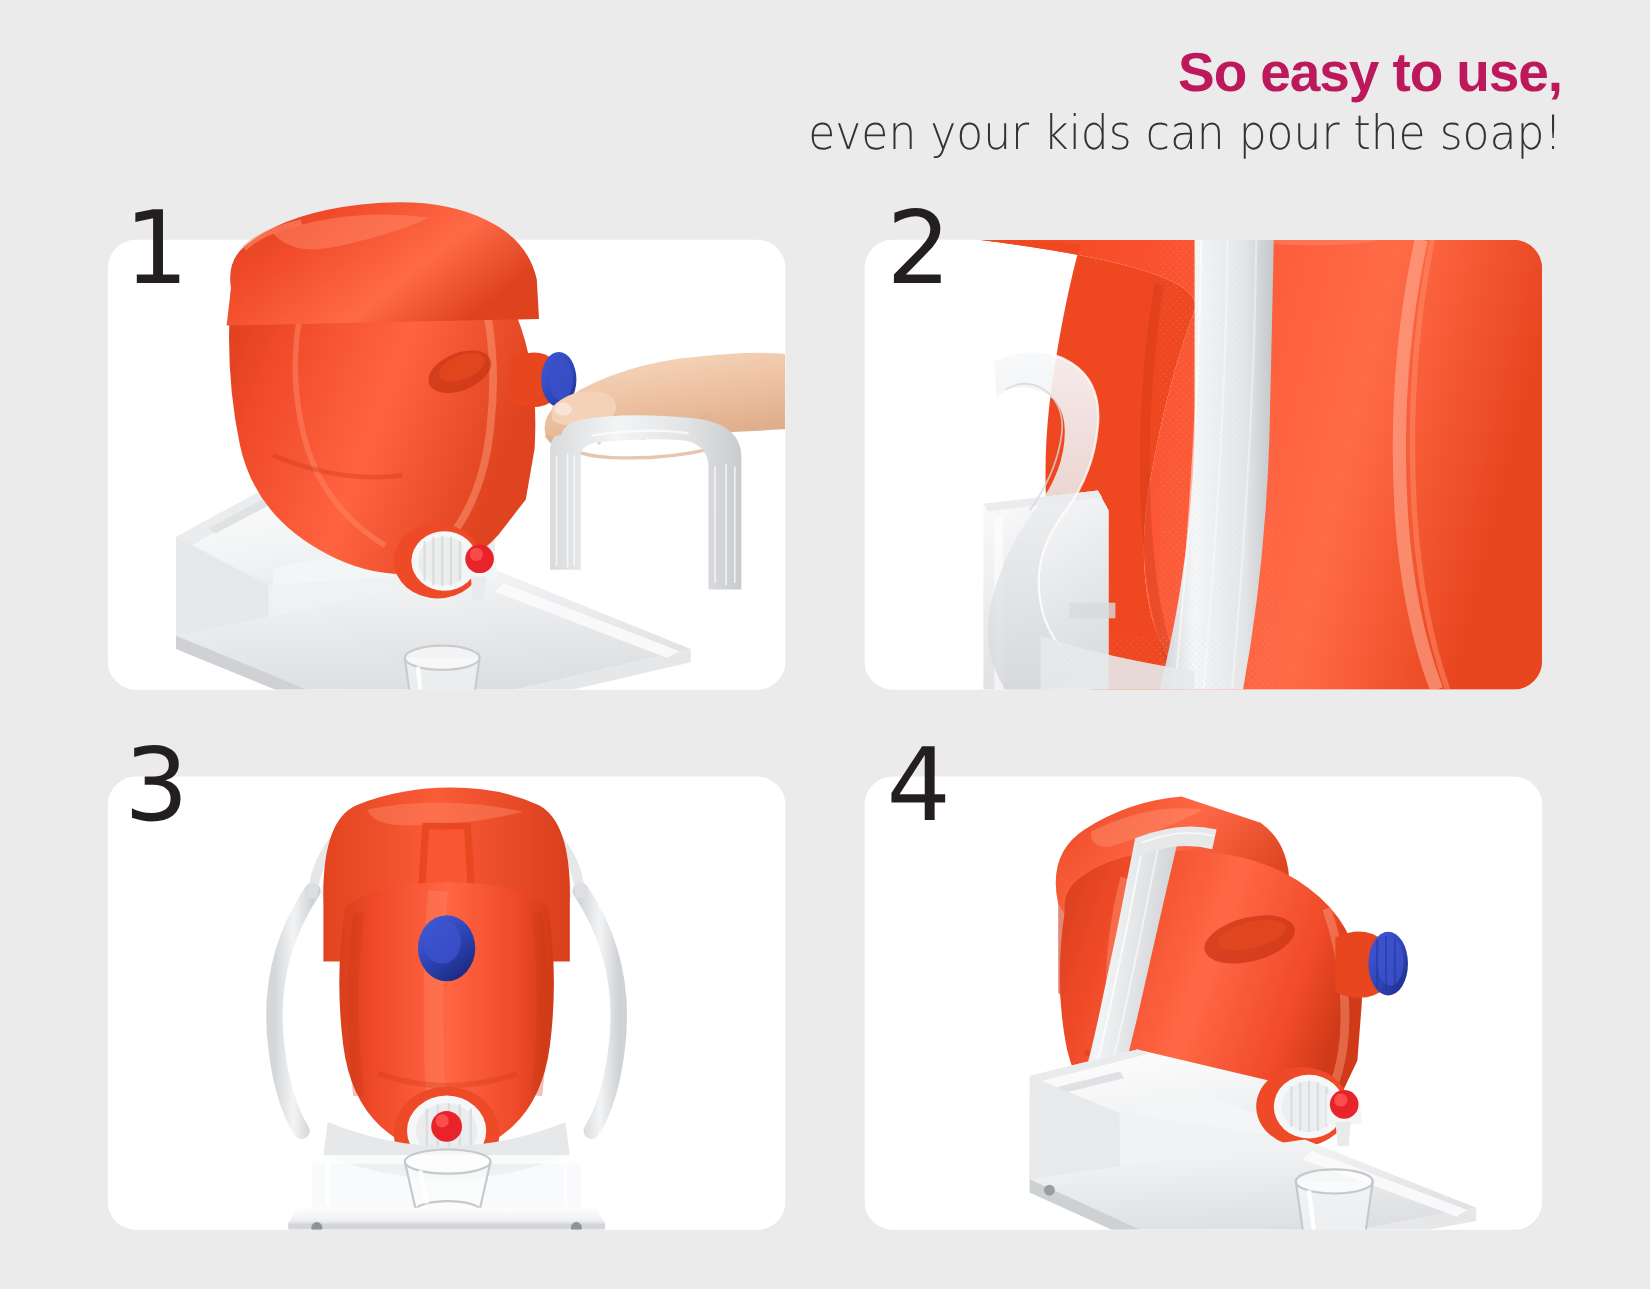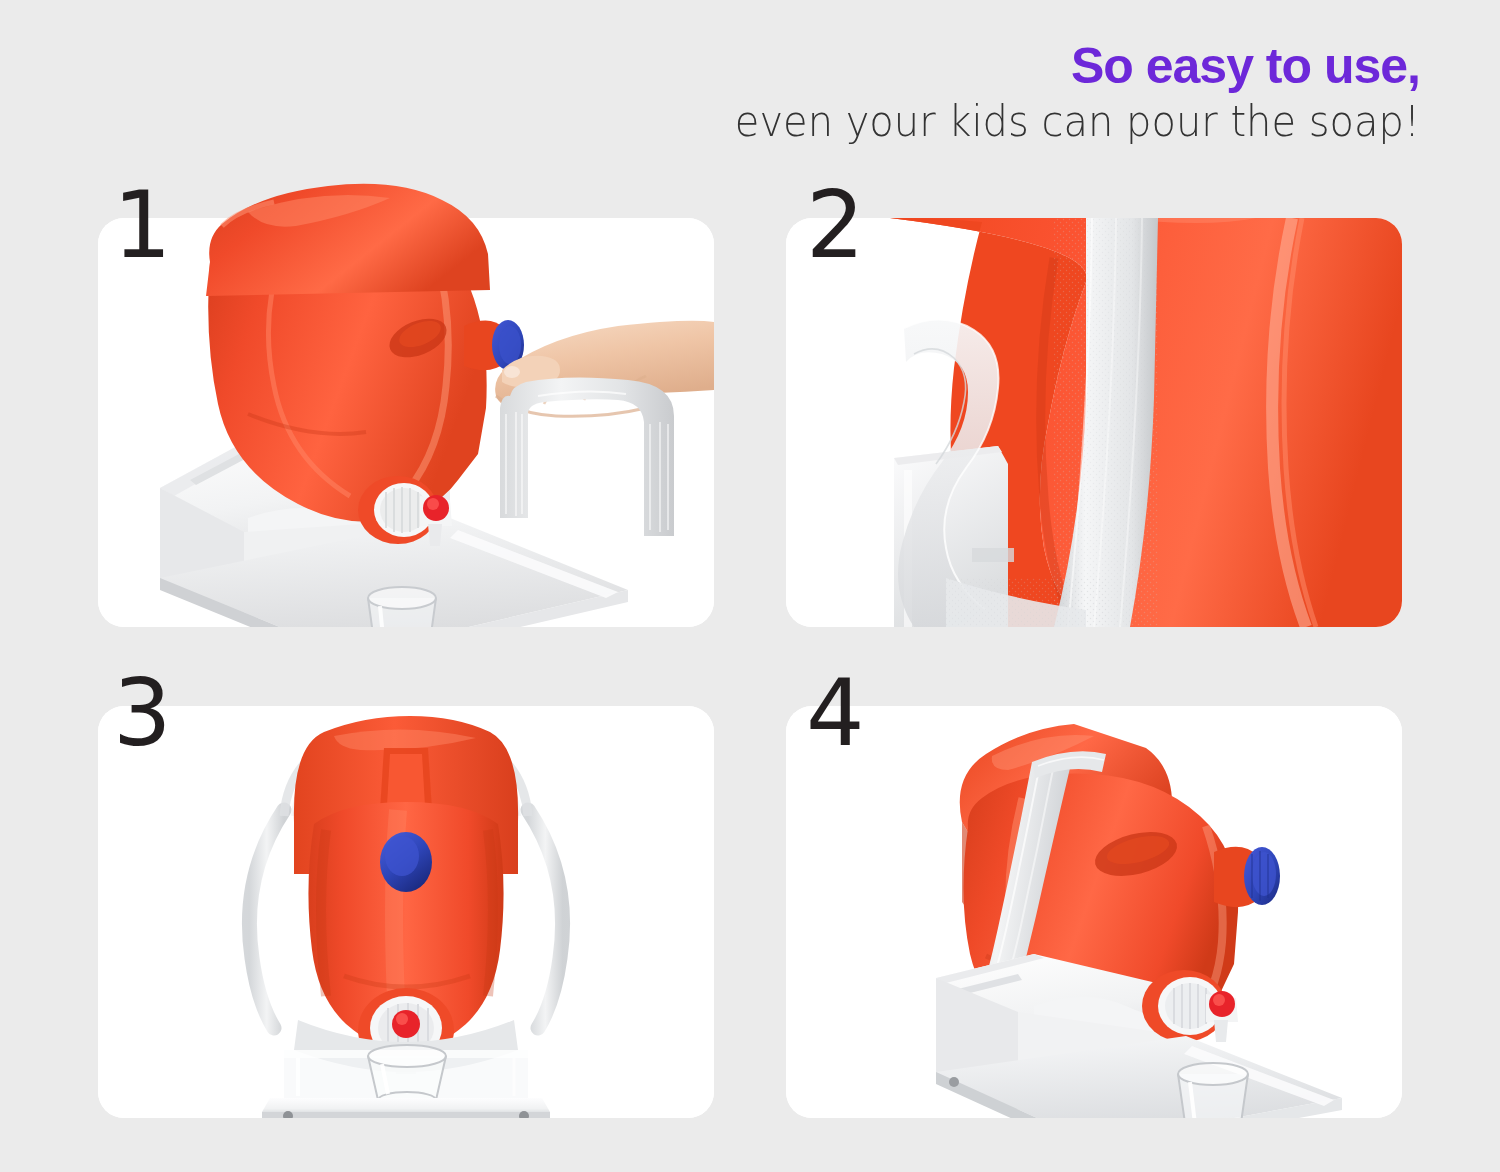--- a/index.html
+++ b/index.html
@@ -13,21 +13,21 @@
   .stage{position:absolute;inset:0;}
 
   
   .headline{
     position:absolute; right:80px; top:40px;
     text-align:right; width:900px;
   }
   .headline-main{
     display:block;
     font-size:50px; font-weight:bold;
-    color:#6d28d9; letter-spacing:-1px;
+    color:#be185d; letter-spacing:-1px;
     line-height:1.05;
     font-family:"Liberation Sans", sans-serif;
   }
   .headline-sub{
     display:block;
     font-size:43px; font-weight:300;
     color:#333333; letter-spacing:0px;
     line-height:1.12; margin-top:4px;
     transform:scaleX(0.93); transform-origin:right center;
     font-family:"DejaVu Sans", sans-serif;

